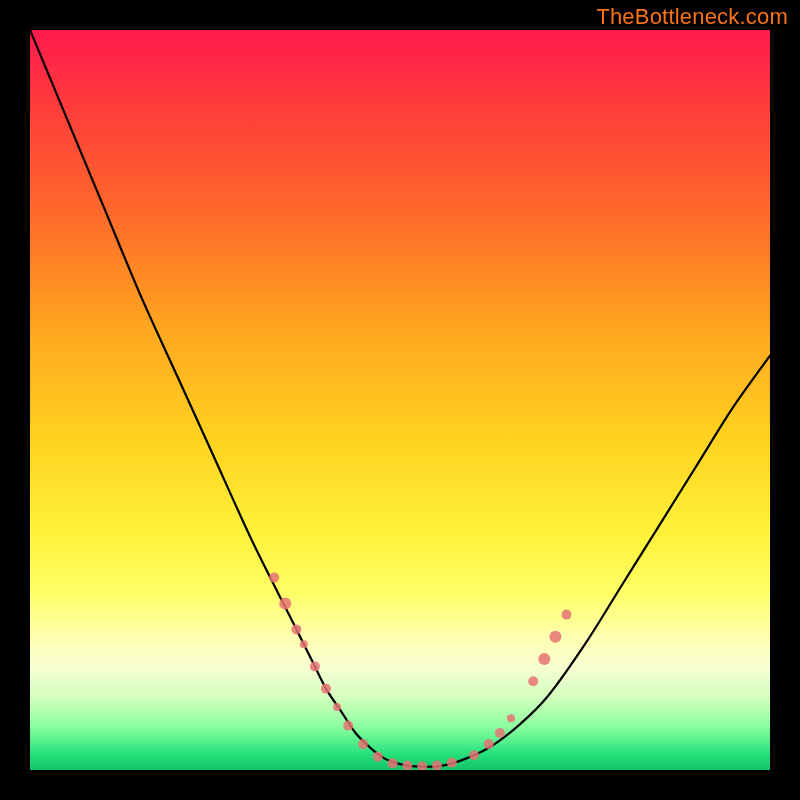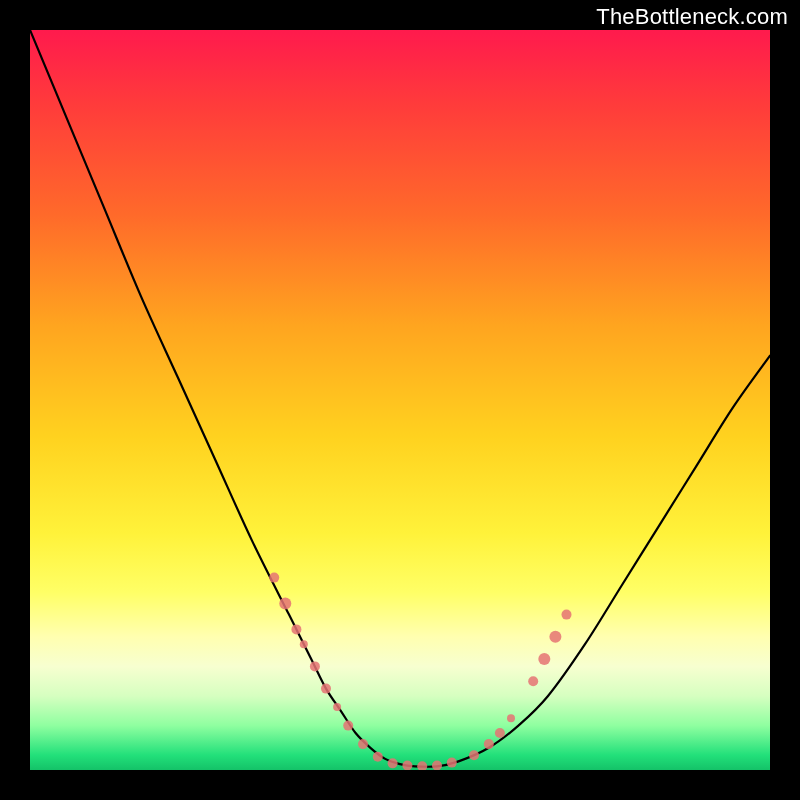--- a/index.html
+++ b/index.html
@@ -39,21 +39,21 @@
       #22e07a 98%,
       #14c268 100%
     );
   }
   .watermark {
     position: absolute;
     top: 4px;
     right: 12px;
     font-family: Arial, Helvetica, sans-serif;
     font-size: 22px;
-    color: #ffffff;
+    color: #f97316;
     letter-spacing: 0.2px;
     user-select: none;
   }
   svg {
     position: absolute;
     top: 0;
     left: 0;
   }
 </style>
 </head>

